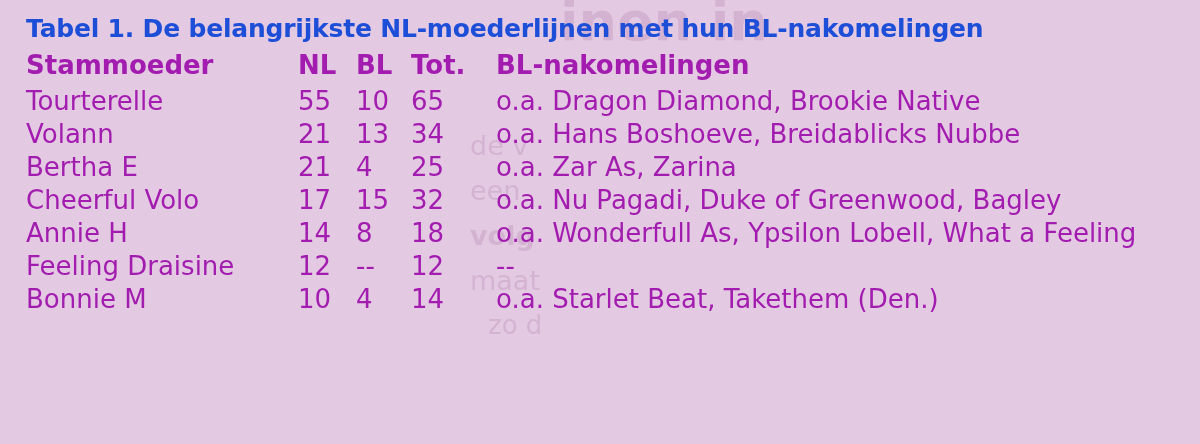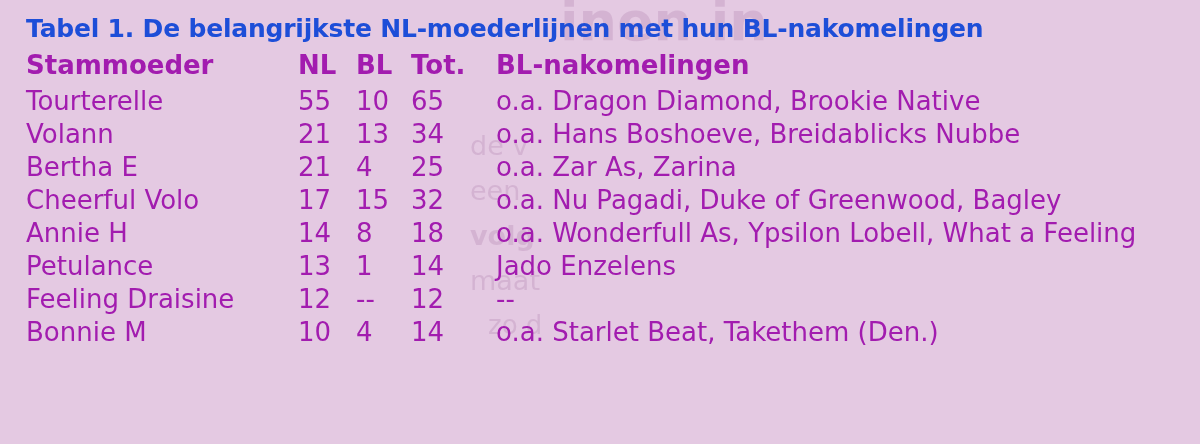--- a/index.html
+++ b/index.html
@@ -143,27 +143,20 @@
         <td class="off">o.a. Nu Pagadi, Duke of Greenwood, Bagley</td>
       </tr>
       <tr>
         <td>Annie H</td>
         <td class="num c-nl-cell">14</td>
         <td class="num c-bl-cell">8</td>
         <td class="num c-tot-cell">18</td>
         <td class="off">o.a. Wonderfull As, Ypsilon Lobell, What a Feeling</td>
       </tr>
       <tr>
-        <td>Petulance</td>
-        <td class="num c-nl-cell">13</td>
-        <td class="num c-bl-cell">1</td>
-        <td class="num c-tot-cell">14</td>
-        <td class="off">Jado Enzelens</td>
-      </tr>
-      <tr>
         <td>Feeling Draisine</td>
         <td class="num c-nl-cell">12</td>
         <td class="num c-bl-cell">--</td>
         <td class="num c-tot-cell">12</td>
         <td class="off">--</td>
       </tr>
       <tr>
         <td>Bonnie M</td>
         <td class="num c-nl-cell">10</td>
         <td class="num c-bl-cell">4</td>

